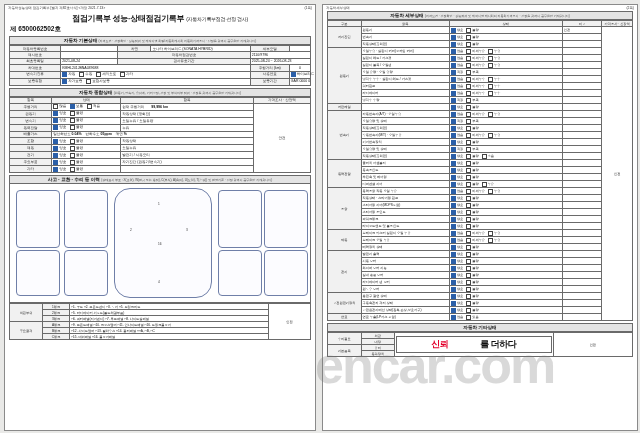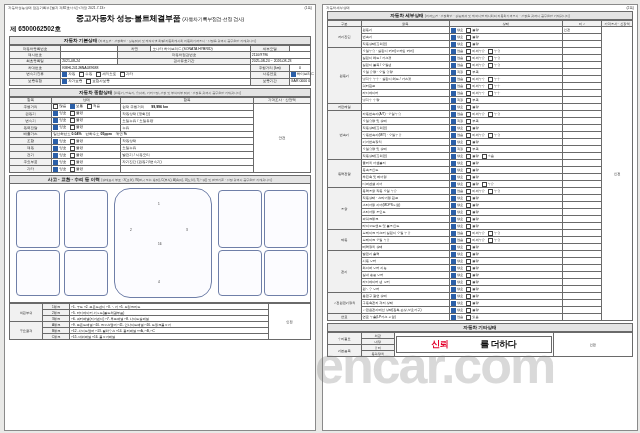--- a/index.html
+++ b/index.html
@@ -38,21 +38,21 @@
 
 <div class="page">
 
   <div class="sheet left">
     <div class="hdr">
       <span>자동차성능상태 점검기록부 [별지 제82호서식] &lt;개정 2021.7.13&gt;</span>
       <span>(1쪽)</span>
     </div>
     <div class="inner">
       <div class="title">
-        <span>중고자동차 성능·볼트체결부품</span>
+        <span>점검기록부 성능·상태점검기록부</span>
         <span class="sub">(자동차기록부점검·선정 검사)</span>
       </div>
       <div class="docno">제 6500062502호</div>
 
       <div class="secbar">
         <span>자동차 기본상태</span>
         <span class="secnote">(자격요건 · 선정확인 · 성능점검 및 제작사별 차량/자동차제시차 자동차가격조사 · 산정을 합격시 공무원만 기재합니다)</span>
       </div>
       <table>
         <tbody>

